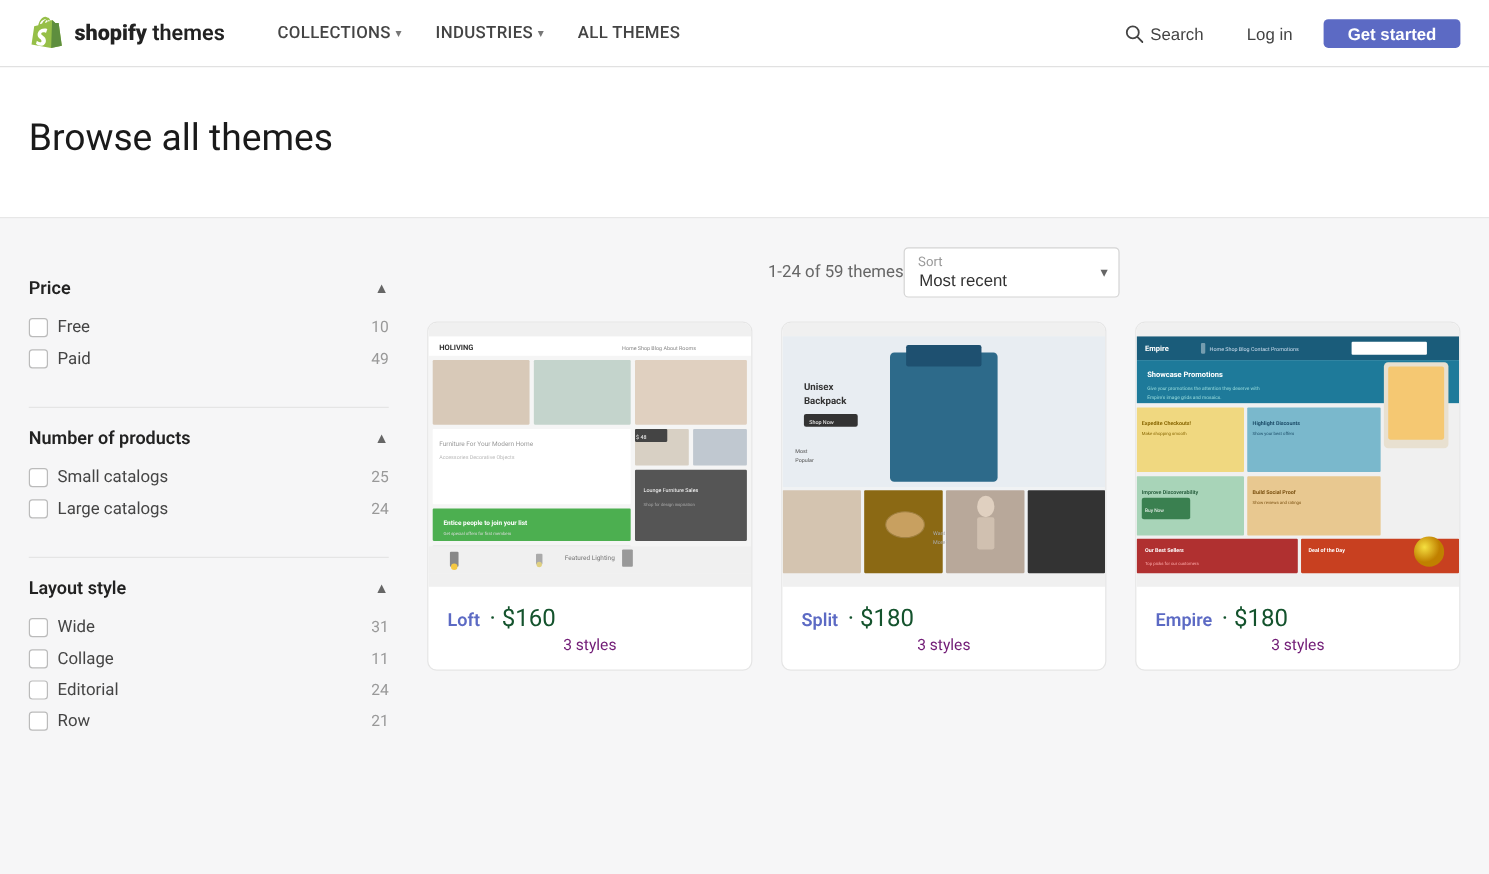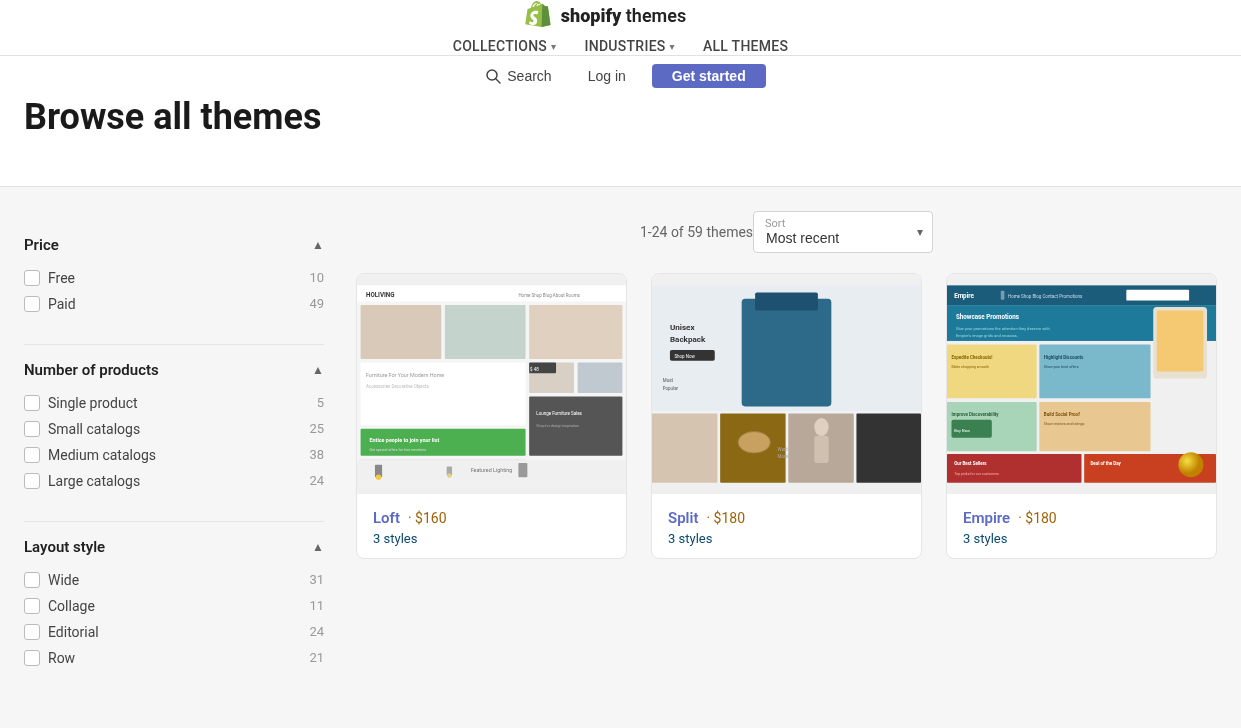--- a/index.html
+++ b/index.html
@@ -9,21 +9,20 @@
     .navbar {
       background: #fff;
       border-bottom: 1px solid #e1e1e1;
       display: flex;
       align-items: center;
       padding: 0 24px;
       height: 56px;
       position: sticky;
       top: 0;
       z-index: 100;
-      flex-direction: column;
     }
     .navbar-logo {
       display: flex;
       align-items: center;
       gap: 8px;
       margin-right: 32px;
       text-decoration: none;
     }
     .logo-bag {
       width: 30px;
@@ -89,22 +88,22 @@
       cursor: pointer;
     }
 
     
     .hero {
       background: #fff;
       padding: 40px 24px 48px;
       border-bottom: 1px solid #e1e1e1;
     }
     .hero-title {
-      font-size: 36px;
-      font-weight: 700;
+      font-size: 31px;
+      font-weight: 400;
       color: #1a1a1a;
       max-width: 400px;
     }
 
     
     .main-content {
       display: flex;
       max-width: 1241px;
       margin: 0 auto;
       padding: 24px;
@@ -132,20 +131,21 @@
       font-size: 15px;
       font-weight: 600;
       color: #222;
     }
     .filter-header .chevron-up {
       font-size: 12px;
       color: #666;
     }
     .filter-item {
       display: flex;
+      align-items: center;
       justify-content: space-between;
       margin-bottom: 10px;
     }
     .filter-item-left {
       display: flex;
       align-items: center;
       gap: 8px;
     }
     .filter-checkbox {
       width: 16px;
@@ -243,28 +243,29 @@
       padding: 14px 16px 12px;
     }
     .theme-card-name {
       font-size: 15px;
       font-weight: 600;
       color: #5c6ac4;
       text-decoration: none;
       display: inline;
     }
     .theme-card-price {
-      font-size: 14px;
-      color: #a16207;
+      font-size: 20px;
+      color: #14532d;
       margin-left: 4px;
     }
     .theme-card-styles {
       font-size: 13px;
-      color: #0c4a6e;
+      color: #701a75;
       margin-top: 4px;
+      text-align: center;
     }
   </style>
 </head>
 <body>
 
 <nav class="navbar">
   <a class="navbar-logo" href="#">
     <svg class="logo-bag" viewBox="0 0 40 40" xmlns="http://www.w3.org/2000/svg">
       <path d="M33.2 8.6c0-.2-.2-.3-.4-.3-.2 0-3.4-.1-3.4-.1S26.7 5.6 26.4 5.3c-.3-.3-1-.2-1.2-.2-.1 0-.6.2-1.3.4C23.4 4 22.5 2 20.6 2c-.1 0-.2 0-.3.1C20 1.6 19.3 1.3 18.6 1.3c-5 0-7.4 6.2-8.1 9.3L7 11.6c-1 .3-1 .3-1.1 1.2L3 32.2 24.8 36l11.9-2.6L33.2 8.6zm-9.5-2.7c-.6.2-1.3.4-2 .6 0-.5-.1-1.1-.2-1.8 1 .2 1.7 1.1 2.2 1.2zM20.6 4.8c.1.7.2 1.7.2 2.4-.9.3-1.9.6-2.9.9.6-2.2 1.7-3.3 2.7-3.3zm-1.4-.7c-.2.1-.4.2-.6.5-1.4.5-2.8 1.6-3.8 4.1l-2.5.8C13.1 6.7 15.3 4 19.2 4.1z" fill="#96bf48"></path>
       <path d="M32.8 8.3c-.2 0-3.4-.1-3.4-.1S26.7 5.6 26.4 5.3c-.1-.1-.3-.2-.5-.2L24.8 36l11.9-2.6-3.5-24.8c-.1-.2-.3-.3-.4-.3z" fill="#5e8e3e"></path>
@@ -332,37 +333,23 @@
     <div class="divider"></div>
 
     <div class="filter-section">
       <div class="filter-header">
         <h3>Number of products</h3>
         <span class="chevron-up">▲</span>
       </div>
       <div class="filter-item">
         <div class="filter-item-left">
           <input type="checkbox" class="filter-checkbox" style="">
-          <span class="filter-label">Single product</span>
-        </div>
-        <span class="filter-count">5</span>
-      </div>
-      <div class="filter-item">
-        <div class="filter-item-left">
-          <input type="checkbox" class="filter-checkbox" style="">
           <span class="filter-label">Small catalogs</span>
         </div>
         <span class="filter-count">25</span>
-      </div>
-      <div class="filter-item">
-        <div class="filter-item-left">
-          <input type="checkbox" class="filter-checkbox" style="">
-          <span class="filter-label">Medium catalogs</span>
-        </div>
-        <span class="filter-count">38</span>
       </div>
       <div class="filter-item">
         <div class="filter-item-left">
           <input type="checkbox" class="filter-checkbox" style="">
           <span class="filter-label">Large catalogs</span>
         </div>
         <span class="filter-count">24</span>
       </div>
     </div>
 

